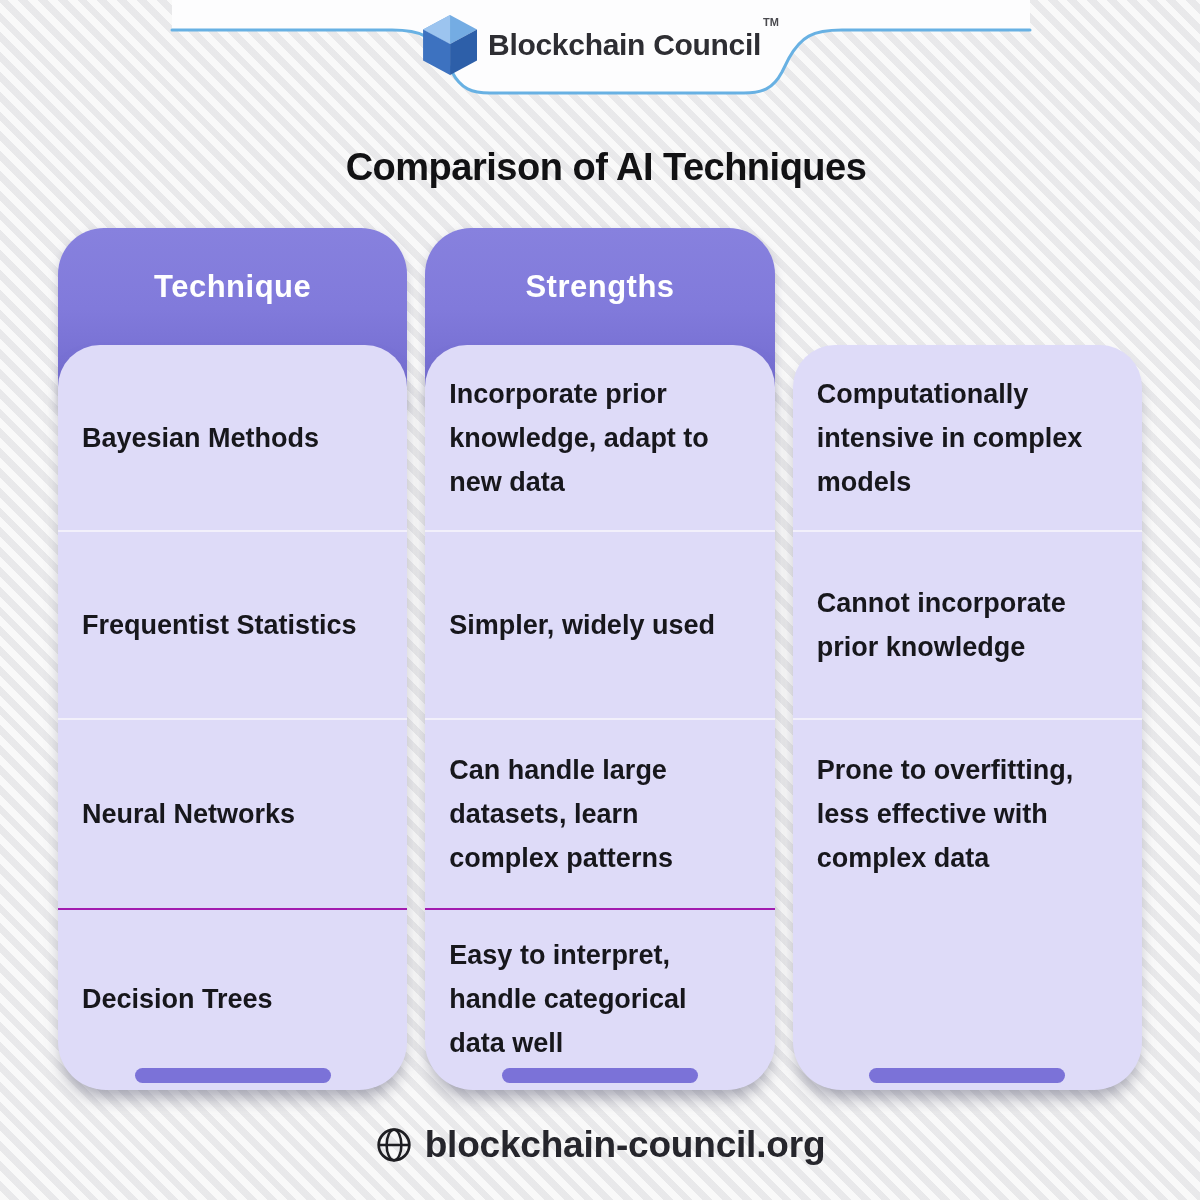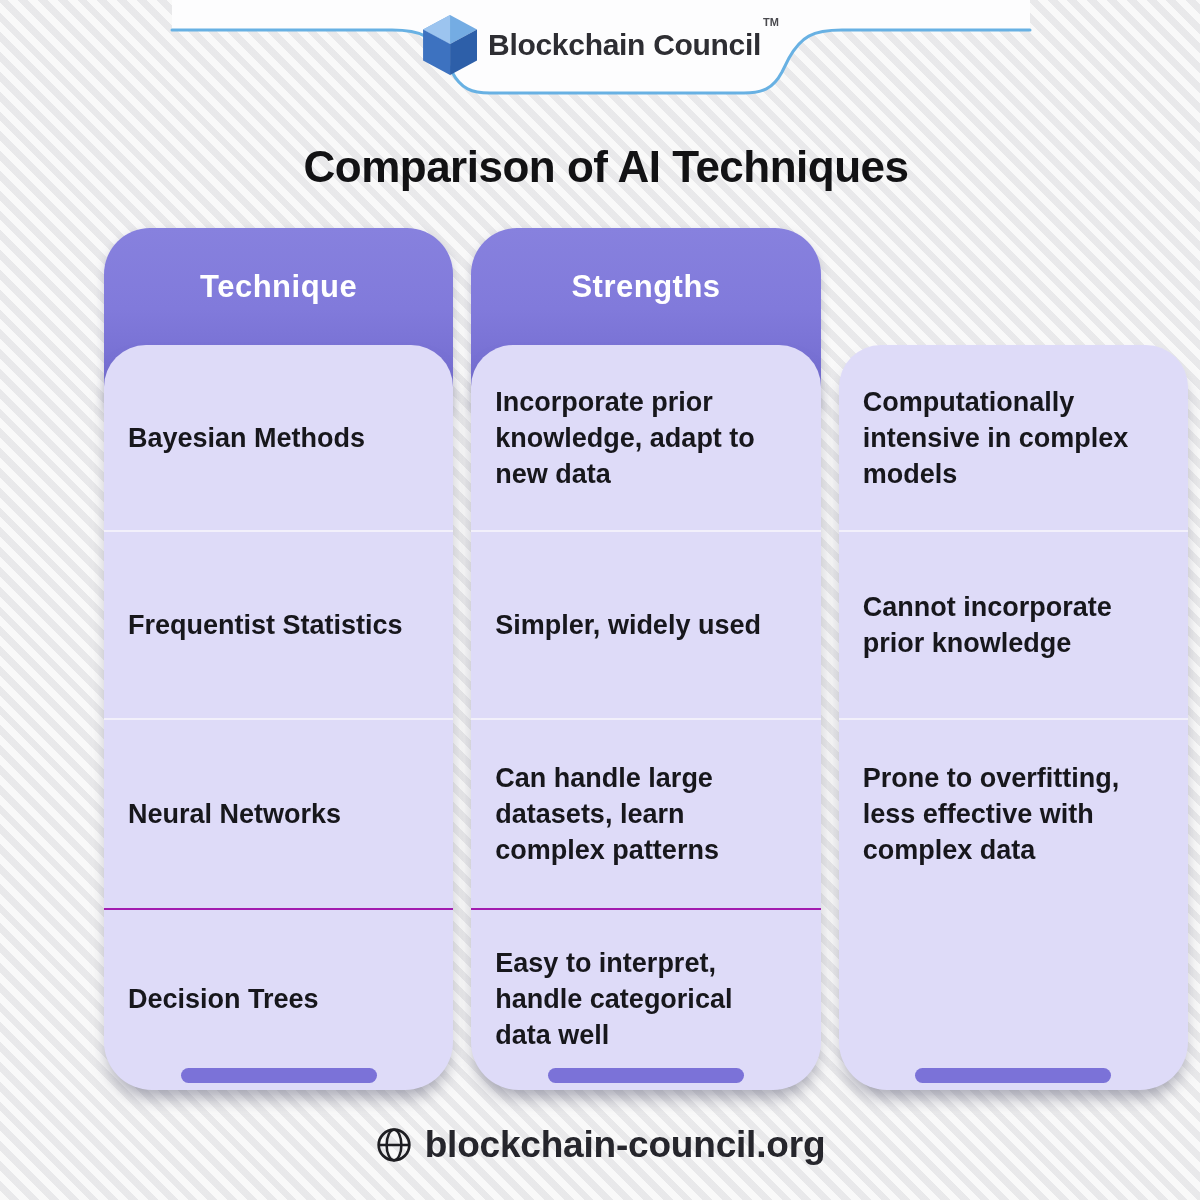--- a/index.html
+++ b/index.html
@@ -24,28 +24,28 @@
   .logo-text {
     font-size: 30px; font-weight: 700; color: #2e2e33; letter-spacing: -0.3px;
     white-space: nowrap;
   }
   .tm { font-size: 11px; font-weight: 700; color: #4a4a4f; vertical-align: top; position: relative; top: -12px; left: 2px; }
 
   
   .page-title {
     position: absolute; top: 136px; left: 0; width: 100%;
     text-align: center;
-    font-size: 44px; line-height: 62px; font-weight: 700;
+    font-size: 38px; line-height: 62px; font-weight: 700;
     color: #121214; letter-spacing: -0.5px; padding-left: 12px;
   }
 
   
   .table {
     position: absolute; top: 228px; left: 58px; width: 1084px; height: 862px;
-    display: flex; gap: 18px; margin-left: 46px;
+    display: flex; gap: 18px;
   }
   .column { position: relative; flex: 1 1 0; }
   .col-header {
     position: absolute; top: 0; left: 0; right: 0; height: 180px;
     border-radius: 46px 46px 0 0;
     background: linear-gradient(180deg, #8781de 0%, #817adb 45%, #6e67cc 100%);
     box-shadow: 0 4px 10px rgba(120,120,150,.35);
   }
   .col-header-label {
     height: 117px; display: flex; align-items: center; justify-content: center;
@@ -56,21 +56,21 @@
     background: #dedbf8;
     border-radius: 42px 42px 48px 48px;
     box-shadow: 0 12px 16px -4px rgba(105,105,128,.55);
   }
   .cell { display: flex; align-items: center; padding: 0 18px 0 24px; }
   .cell:nth-child(1) { height: 185px; }
   .cell:nth-child(2) { height: 188px; border-top: 2px solid #f2f0fb; }
   .cell:nth-child(3) { height: 190px; border-top: 2px solid #f2f0fb; }
   .cell:nth-child(4) { height: 180px; border-top: 2px solid #a21caf; }
   .cell p {
-    font-size: 27px; line-height: 36px; font-weight: 700; color: #17171c;
+    font-size: 27px; line-height: 44px; font-weight: 700; color: #17171c;
     max-width: 272px;
   }
   .col-tech .cell p { white-space: nowrap; max-width: none; }
   .pill {
     position: absolute; bottom: 7px; left: 50%; transform: translateX(-50%);
     width: 196px; height: 15px; border-radius: 8px; background: #7b72d8;
   }
 
   
   .footer {

